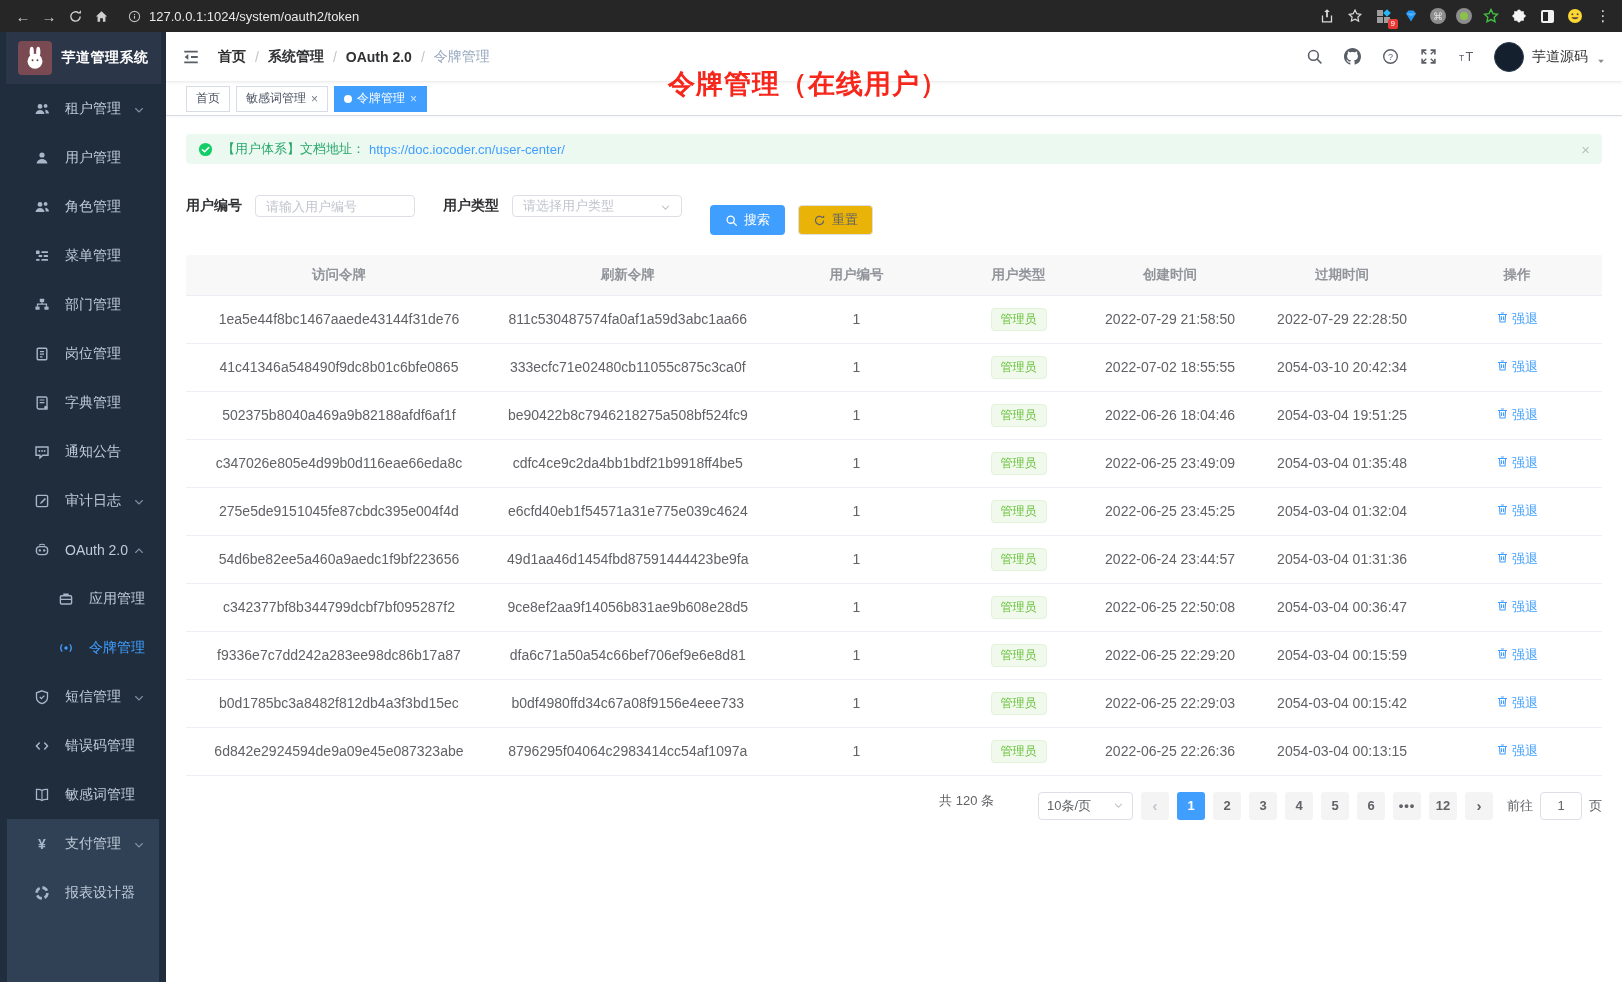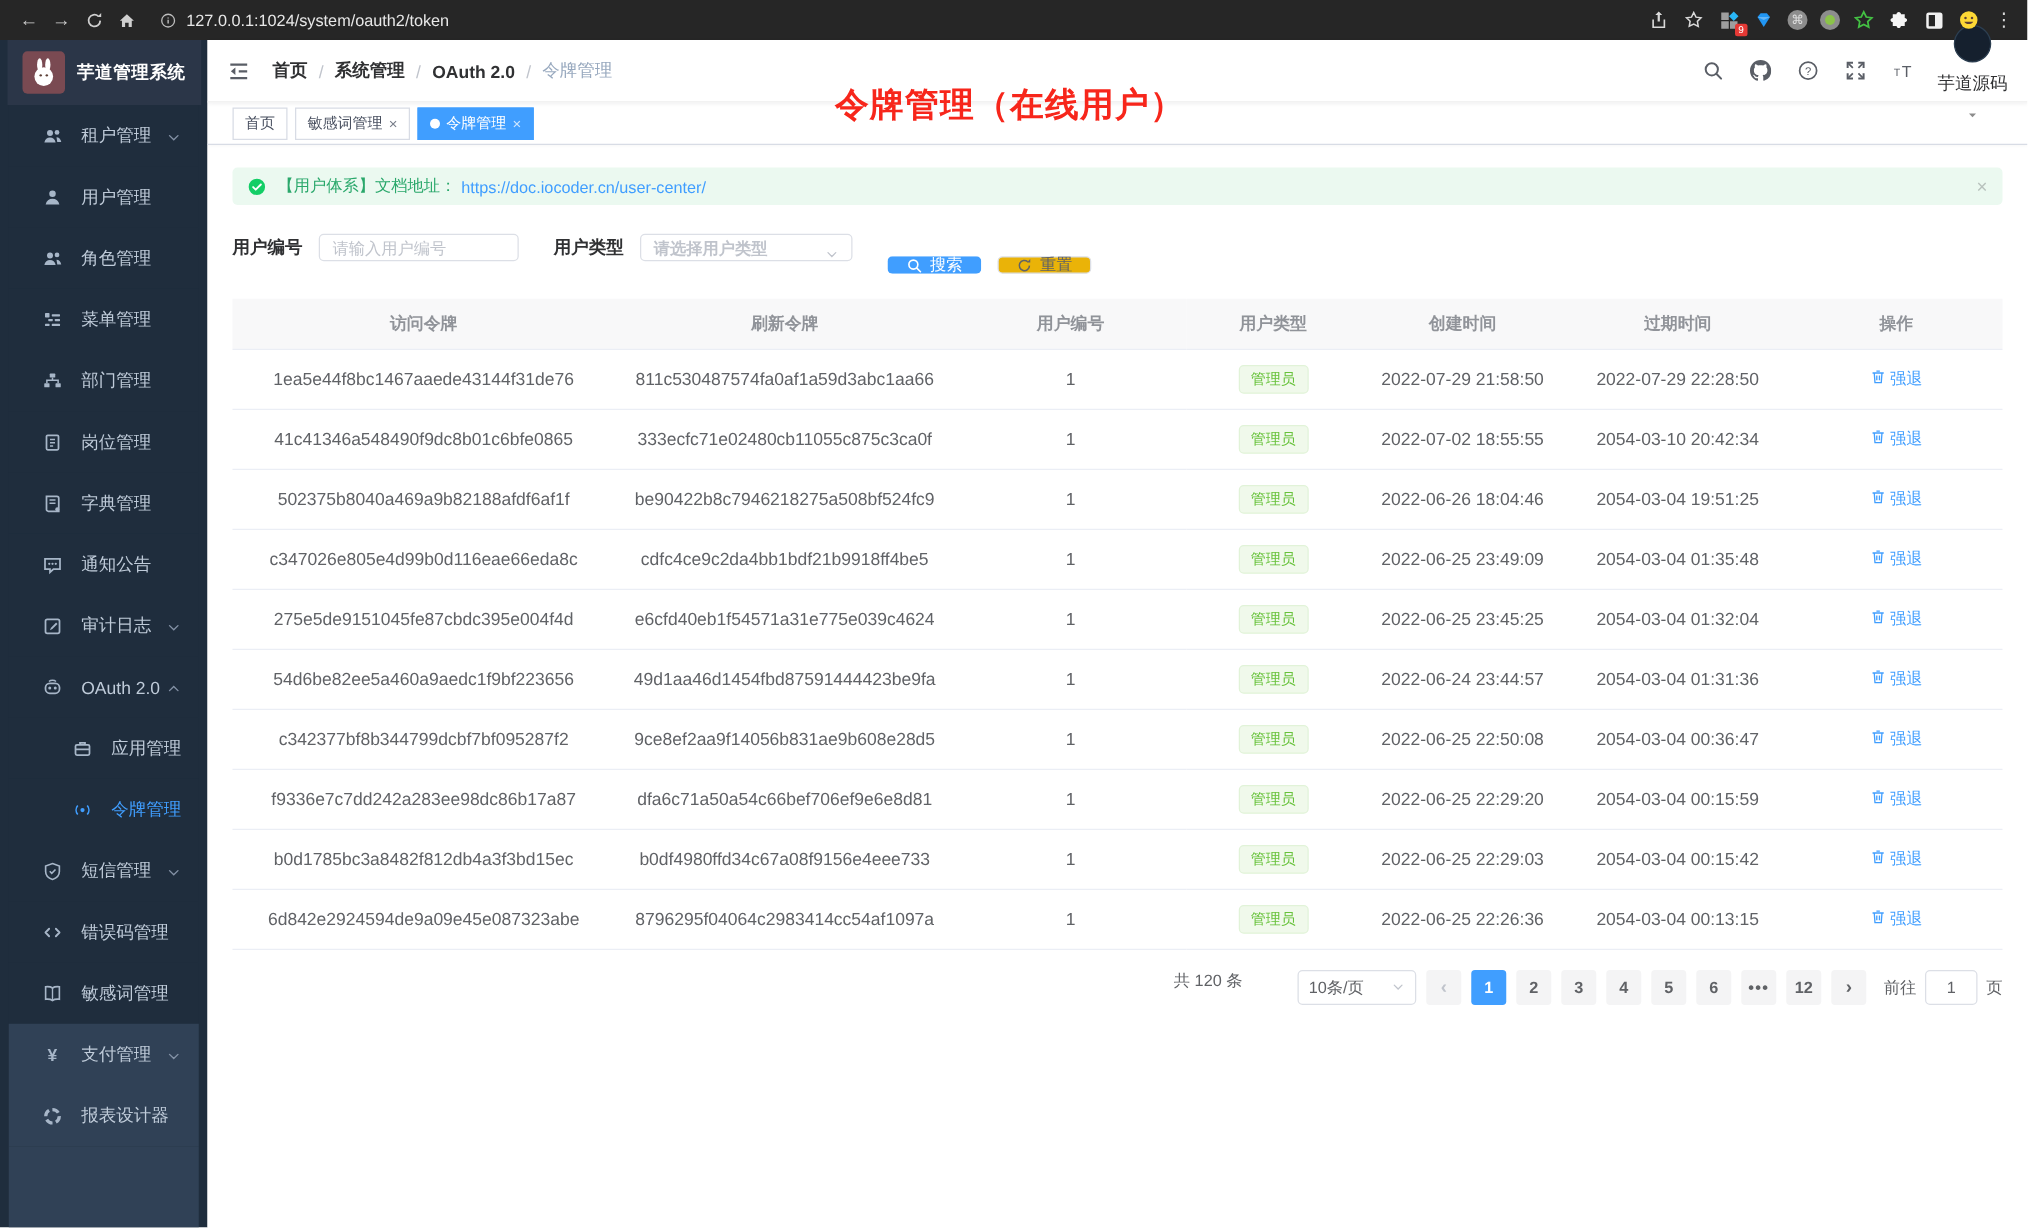--- a/index.html
+++ b/index.html
@@ -50,21 +50,21 @@
   
   .navbar { height:50px; flex:none; display:flex; align-items:center; padding:0 16px 0 14px; border-bottom:1px solid #f0f0f0; box-shadow:0 1px 3px rgba(0,21,41,.06); }
   .hamburger { width:22px; height:22px; color:#5a5e66; display:flex; align-items:center; justify-content:center; cursor:pointer; }
   .hamburger svg { width:18px; height:18px; }
   .breadcrumb { display:flex; align-items:center; margin-left:16px; font-size:14px; color:#303133; font-weight:600; }
   .crumb-sep { margin:0 9px; color:#c0c4cc; font-weight:400; }
   .crumb:last-child { color:#97a8be; font-weight:400; }
   .nav-right { margin-left:auto; display:flex; align-items:center; gap:18px; color:#5a5e66; }
   .nav-ico { width:20px; height:20px; display:flex; align-items:center; justify-content:center; cursor:pointer; }
   .nav-ico svg { width:17px; height:17px; }
-  .avatar-wrap { display:flex; align-items:center; gap:8px; cursor:pointer;flex-direction:column; }
+  .avatar-wrap { display:flex; align-items:center; gap:8px; cursor:pointer; }
   .user-avatar { width:30px; height:30px; border-radius:50%; background:#15202e; border:1px solid #2c3e50; }
   .user-name { font-size:14px; color:#303133; }
   .caret { width:10px; height:10px; color:#8c8c8c; }
   .caret svg { width:10px; height:10px; }
 
   
   .tabbar { height:34px; flex:none; display:flex; align-items:center; gap:6px; padding:0 0 0 20px; border-bottom:1px solid #d8dce5; box-shadow:0 1px 3px rgba(0,0,0,.04); }
   .tab { height:26px; display:flex; align-items:center; gap:5px; padding:0 9px; border:1px solid #d8dce5; background:#fff; color:#495060; font-size:12px; cursor:pointer; }
   .tab .dot { width:8px; height:8px; border-radius:50%; background:#fff; display:none; }
   .tab.active { background:#409eff; border-color:#409eff; color:#fff; }
@@ -83,24 +83,24 @@
   .alert-label { color:#2aa86b; }
   .alert-link { color:#409eff; margin-left:4px; text-decoration:none; }
   .alert-close { margin-left:auto; color:#b8c2bd; font-size:15px; cursor:pointer; }
 
   .filters { margin-top:13px; display:flex; align-items:center; }
   .f-label { font-size:14px; font-weight:700; color:#303133; margin-right:13px; white-space:nowrap; }
   .f-label.second { margin-left:28px; }
   .f-input, .f-select { height:22px; border:1px solid #dcdfe6; border-radius:4px; font-size:13px; padding:0 10px; color:#606266; font-family:inherit; }
   .f-input { width:160px; }
   .f-input::placeholder { color:#c0c4cc; }
-  .f-select { width:170px; display:flex; align-items:flex-end; justify-content:space-between; color:#c0c4cc; cursor:pointer;font-weight:bold; }
+  .f-select { width:170px; display:flex; align-items:center; justify-content:space-between; color:#c0c4cc; cursor:pointer; }
   .f-select .sel-caret { width:11px; height:11px; color:#c0c4cc; }
   .f-select .sel-caret svg { width:11px; height:11px; }
-  .btn { height:14px; border-radius:4px; display:flex; align-items:center; gap:6px; font-size:13px; padding:0 14px; cursor:pointer; border:1px solid transparent;margin-top:28px; }
+  .btn { height:30px; border-radius:4px; display:flex; align-items:center; gap:6px; font-size:13px; padding:0 14px; cursor:pointer; border:1px solid transparent;margin-top:28px; }
   .btn svg { width:13px; height:13px; }
   .btn-primary { background:#409eff; color:#fff; margin-left:28px; }
   .btn-plain { background:#eab308; border-color:#dcdfe6; color:#606266; margin-left:13px;font-family:Liberation Serif, serif; }
 
   
   table { width:100%; border-collapse:collapse; margin-top:20px; table-layout:fixed; }
   thead th { background:#f8f8f9; color:#909399; font-size:13.5px; font-weight:700; height:40px; text-align:center; border-bottom:1px solid #ebeef5; }
   tbody td { height:48px; text-align:center; font-size:14px; color:#606266; border-bottom:1px solid #ebeef5; white-space:nowrap; overflow:hidden; }
   .badge-success { display:inline-block; background:#f0f9eb; border:1px solid #e1f3d8; color:#67c23a; font-size:12px; padding:2px 9px; border-radius:4px; }
   .link-danger { color:#409eff; font-size:13px; display:inline-flex; align-items:center; gap:3px; cursor:pointer; }

